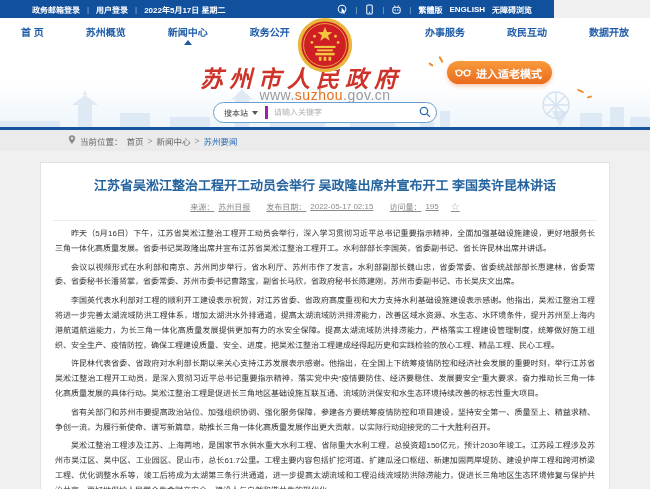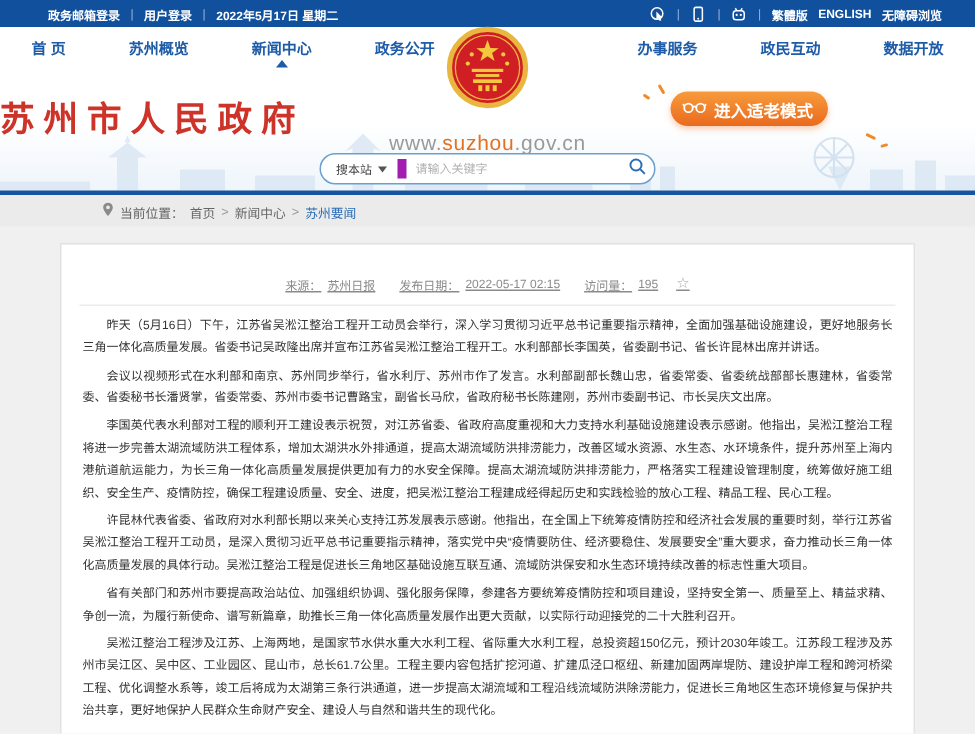--- a/index.html
+++ b/index.html
@@ -1,21 +1,21 @@
 <!DOCTYPE html>
 <html lang="zh-CN"><head>
 <meta charset="utf-8">
 <style>
   * { margin:0; padding:0; box-sizing:border-box; }
   html,body { width:650px; height:489px; overflow:hidden; background:#f0f0f0;
     font-family:"Liberation Sans","DejaVu Sans",sans-serif; }
   .page { position:relative; width:650px; height:489px; }
 
   
-  .topbar { position:absolute; top:0; left:0; width:650px; height:18px; background:#11509d;
+  .topbar { position:absolute; top:0; left:0; width:554px; height:18px; background:#11509d;
     display:flex; align-items:center; justify-content:space-between; padding:0 22px 0 32px;
     color:#fff; font-size:8px; font-weight:600; z-index:3; }
   .topbar .grp { display:flex; align-items:center; gap:7px; }
   .topbar .sep { color:rgba(255,255,255,.55); font-weight:400; }
   .topbar a, .topbar .lnk { color:#fff; text-decoration:none; cursor:pointer; }
   .tb-ic { width:11px; height:11px; display:inline-block; vertical-align:middle; }
 
   
   .navbar { position:absolute; top:18px; left:0; width:650px; height:28px; background:#fff;
     display:flex; align-items:center; justify-content:center; z-index:2; }
@@ -27,29 +27,29 @@
     border-left:4px solid transparent; border-right:4px solid transparent; border-bottom:5px solid #1f5ca8; }
   .nav-spacer { width:96px; height:28px; }
   .emblem-notch { position:absolute; left:50%; top:8px; margin-left:-35px; width:70px; height:64px;
     background:#fff; border-radius:50%; z-index:2; }
   .emblem { position:absolute; left:50%; top:17px; margin-left:-28px; width:56px; height:56px; z-index:4; }
 
   
   .header { position:absolute; top:46px; left:0; width:650px; height:81px;
     background:linear-gradient(180deg,#ffffff 0%,#ffffff 45%,#eef5fb 100%); z-index:1; }
   .skyline { position:absolute; bottom:0; left:0; width:650px; height:40px; opacity:.8; }
-  .site-title { position:absolute; top:14px; left:0; width:603px; text-align:left;
-    color:#cd3329; font-size:23px; font-weight:900; letter-spacing:6px; }
+  .site-title { position:absolute; top:14px; left:0; width:603px; text-align:center;
+    color:#cd3329; font-size:23px; font-weight:900; letter-spacing:6px;font-style:italic; }
   .site-url { position:absolute; top:41px; left:0; width:650px; text-align:center;
     font-size:14px; color:#9a9a9a; letter-spacing:.5px; }
   .site-url .hl { color:#e4711f; }
   .searchbar { position:absolute; top:56px; left:213px; width:224px; height:21px; background:#fff;
     border:1px solid #6a9fd0; border-radius:11px; display:flex; align-items:center; z-index:2; }
   .search-scope { display:flex; align-items:center; gap:4px; font-size:8px; color:#444;
-    padding:0 7px 0 10px; border-right:6px solid #a21caf; height:13px; cursor:pointer; white-space:nowrap; }
+    padding:0 7px 0 10px; border-right:3px solid #a21caf; height:13px; cursor:pointer; white-space:nowrap; }
   .caret { width:0; height:0; border-left:3px solid transparent; border-right:3px solid transparent;
     border-top:4px solid #555; }
   .search-input { flex:1; border:none; outline:none; font-size:8px; color:#333; padding:0 6px;
     background:transparent; font-family:inherit; }
   .search-input::placeholder { color:#b0b0b0; }
   .search-btn { width:22px; height:19px; display:flex; align-items:center; justify-content:center; cursor:pointer; }
 
   .elder-btn { position:absolute; top:15px; right:98px; height:23px; padding:0 10px 0 8px;
     background:linear-gradient(180deg,#f79b3c,#ea6a1d); border-radius:12px; display:flex;
     align-items:center; gap:5px; color:#fff; font-size:11px; font-weight:700; cursor:pointer;
@@ -237,20 +237,21 @@
     <span>当前位置：</span>
     <span class="link">首页</span>
     <span class="crumb-sep">&gt;</span>
     <span class="link">新闻中心</span>
     <span class="crumb-sep">&gt;</span>
     <span class="cur">苏州要闻</span>
   </div>
 
   <div class="main">
     <div class="card">
+      <div class="art-title">江苏省吴淞江整治工程开工动员会举行 吴政隆出席并宣布开工 李国英许昆林讲话</div>
       <div class="art-meta">
         <span>来源：</span>
         <span class="v">苏州日报</span>
         <span style="width:8px"></span>
         <span>发布日期：</span>
         <span class="v">2022-05-17 02:15</span>
         <span style="width:8px"></span>
         <span>访问量：</span>
         <span class="v">195</span>
         <span class="star">☆</span>

